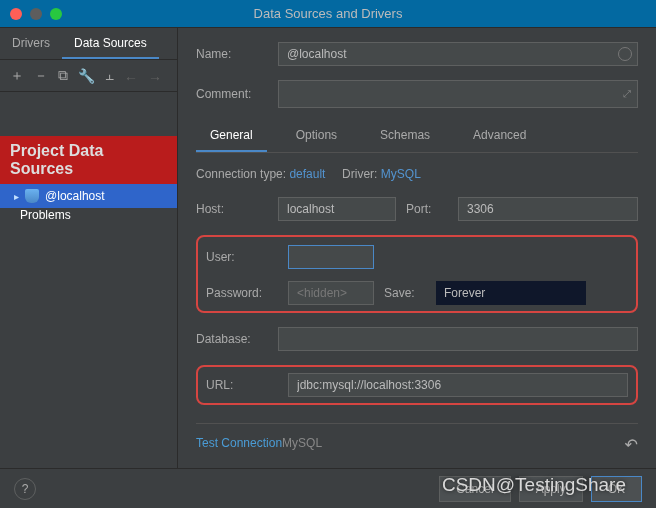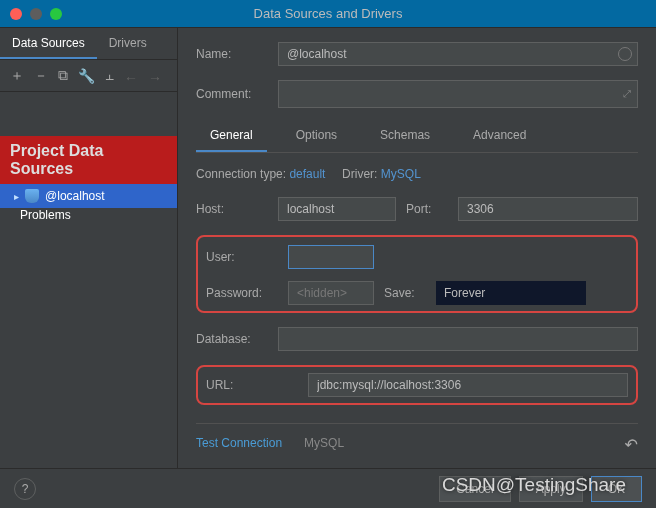--- a/index.html
+++ b/index.html
@@ -158,29 +158,29 @@
     }
     .url-row {
       display: flex; align-items: center; gap: 10px;
       border: 2px solid #d64541;
       border-radius: 8px;
       padding: 6px 8px;
       margin-bottom: 4px;
     }
     .url-input {
       flex: 1; background: #45494a; border: 1px solid #5e6060;
-      color: #bbbbbb; height: 24px; padding: 0 8px; font-size: 12px; margin-left: 20px;
+      color: #bbbbbb; height: 24px; padding: 0 8px; font-size: 12px;
     }
     .override {
       font-size: 11px; color: #7a7a7a; margin-left: 92px;
       text-decoration: line-through;
     }
     .divider { height: 1px; background: #515151; margin: 18px 0 12px 0; }
     .bottom-links {
-      display: flex; align-items: center; gap: 22px;
+      display: flex; align-items: center; 
     }
     .link-blue { color: #4a9cd6; cursor: pointer; }
     .link-gray { color: #888888; }
     .revert-ic {
       position: absolute; right: 18px; bottom: 14px;
       color: #aaaaaa; font-size: 16px; cursor: pointer;
     }
     .footer {
       height: 40px;
       border-top: 1px solid #2b2b2b;
@@ -220,22 +220,22 @@
     <div class="tl red"></div>
     <div class="tl yellow"></div>
     <div class="tl green"></div>
   </div>
   <div class="title-text">Data Sources and Drivers</div>
 </div>
 
 <div class="main">
   <div class="sidebar">
     <div class="side-tabs">
+      <div class="side-tab">Drivers</div>
       <div class="side-tab active">Data Sources</div>
-      <div class="side-tab">Drivers</div>
     </div>
     <div class="sidebar-toolbar">
       <span class="tbicon">＋</span>
       <span class="tbicon">－</span>
       <span class="tbicon">⧉</span>
       <span class="tbicon">🔧</span>
       <span class="tbicon">⫠</span>
       <span class="tbicon disabled">←</span>
       <span class="tbicon disabled">→</span>
     </div>

